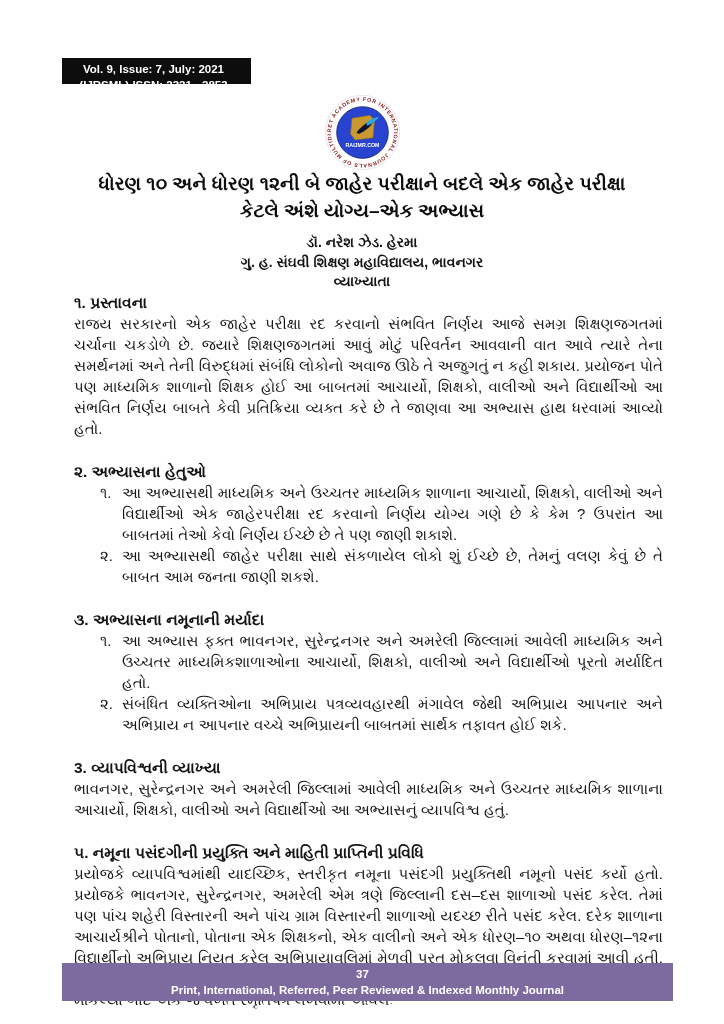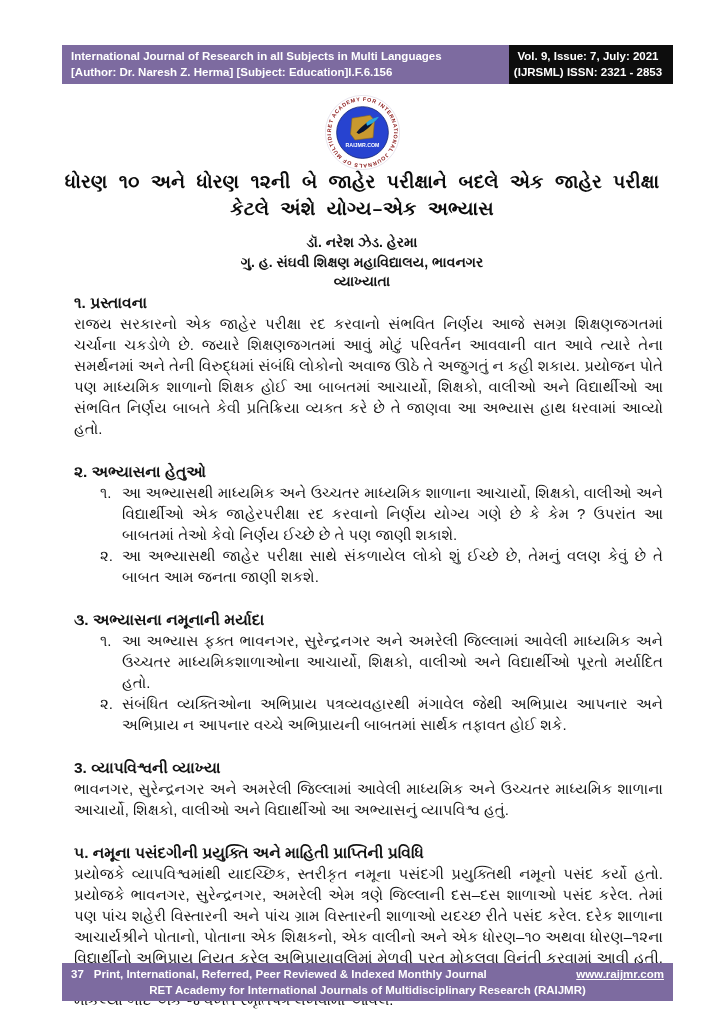--- a/index.html
+++ b/index.html
@@ -8,57 +8,53 @@
     font-family:"Liberation Sans",sans-serif;color:#111;overflow:hidden;
   }
   .page{position:absolute;inset:0;background:#ffffff;}
   
   .header{position:absolute;left:62px;top:45px;width:611px;height:39px;display:flex;box-sizing:border-box;}
   .header-left{
     background:#7d6ba0;color:#fff;flex:1;font-weight:bold;font-size:11.5px;line-height:16px;
     padding:3px 4px 0 9px;box-sizing:border-box;white-space:nowrap;overflow:hidden;
   }
   .header-right{
-    background:#0d0d0d;color:#fff;width:164px;font-weight:bold;font-size:11.5px;line-height:16px;
-    padding:3px 6px 0 0;box-sizing:border-box;text-align:center;white-space:nowrap;
+    background:#0d0d0d;color:#fff;width:189px;font-weight:bold;font-size:11.5px;line-height:16px;
+    padding:3px 6px 0 0;box-sizing:border-box;text-align:center;white-space:nowrap;margin-top:13px;
   }
   
   .logo-wrap{position:absolute;top:95px;left:0;width:100%;display:flex;justify-content:center;}
   
   .paper-title{position:absolute;top:170px;left:0;width:100%;text-align:center;
-    font-weight:bold;font-size:19px;line-height:27px;color:#0c0c0c;font-family:Liberation Mono, monospace;}
+    font-weight:bold;font-size:19px;line-height:27px;color:#0c0c0c;}
   .author-block{position:absolute;top:233px;left:0;width:100%;text-align:center;
     font-size:14px;line-height:19.5px;color:#141414;font-weight:bold;}
   
   .content{position:absolute;top:292px;left:62px;width:601px;font-size:15px;line-height:21px;
     text-align:justify;color:#131313;}
   .section{margin:0 0 22px 12px;}
   .section-heading{font-weight:bold;font-size:15.5px;text-align:left;}
   .section p{margin:0;}
   .list-item{position:relative;padding-left:48px;margin:0;}
   .li-num{position:absolute;left:26px;top:0;}
   
   .footer{position:absolute;left:62px;top:963px;width:611px;height:38px;background:#7d6ba0;
     color:#fff;font-weight:bold;font-size:11.5px;line-height:16px;padding:3px 9px;box-sizing:border-box;}
-  .footer-row1{display:flex;align-items:flex-end;}
+  .footer-row1{display:flex;align-items:center;flex-direction:column;}
   .footer-pageno{margin-right:10px;}
   .footer-text{flex:1;text-align:left;}
   .footer-site{text-align:right;text-decoration:underline;}
   .footer-row2{text-align:center;}
 </style>
 </head>
 <body>
 
 <div class="page">
 
   <div class="header">
-    <div class="header-left">
-      <div>International Journal of Research in all Subjects in Multi Languages</div>
-      <div>[Author: Dr. Naresh Z. Herma] [Subject: Education]I.F.6.156</div>
-    </div>
     <div class="header-right">
       <div>Vol. 9, Issue: 7, July: 2021</div>
       <div>(IJRSML) ISSN: 2321 - 2853</div>
     </div>
   </div>
 
   <div class="logo-wrap">
     <svg width="75" height="75" viewBox="0 0 100 100" aria-hidden="true">
       <circle cx="50" cy="50" r="49.5" fill="#ffffff" stroke="#c9c2d6" stroke-width="0.6"></circle>
       <defs>

